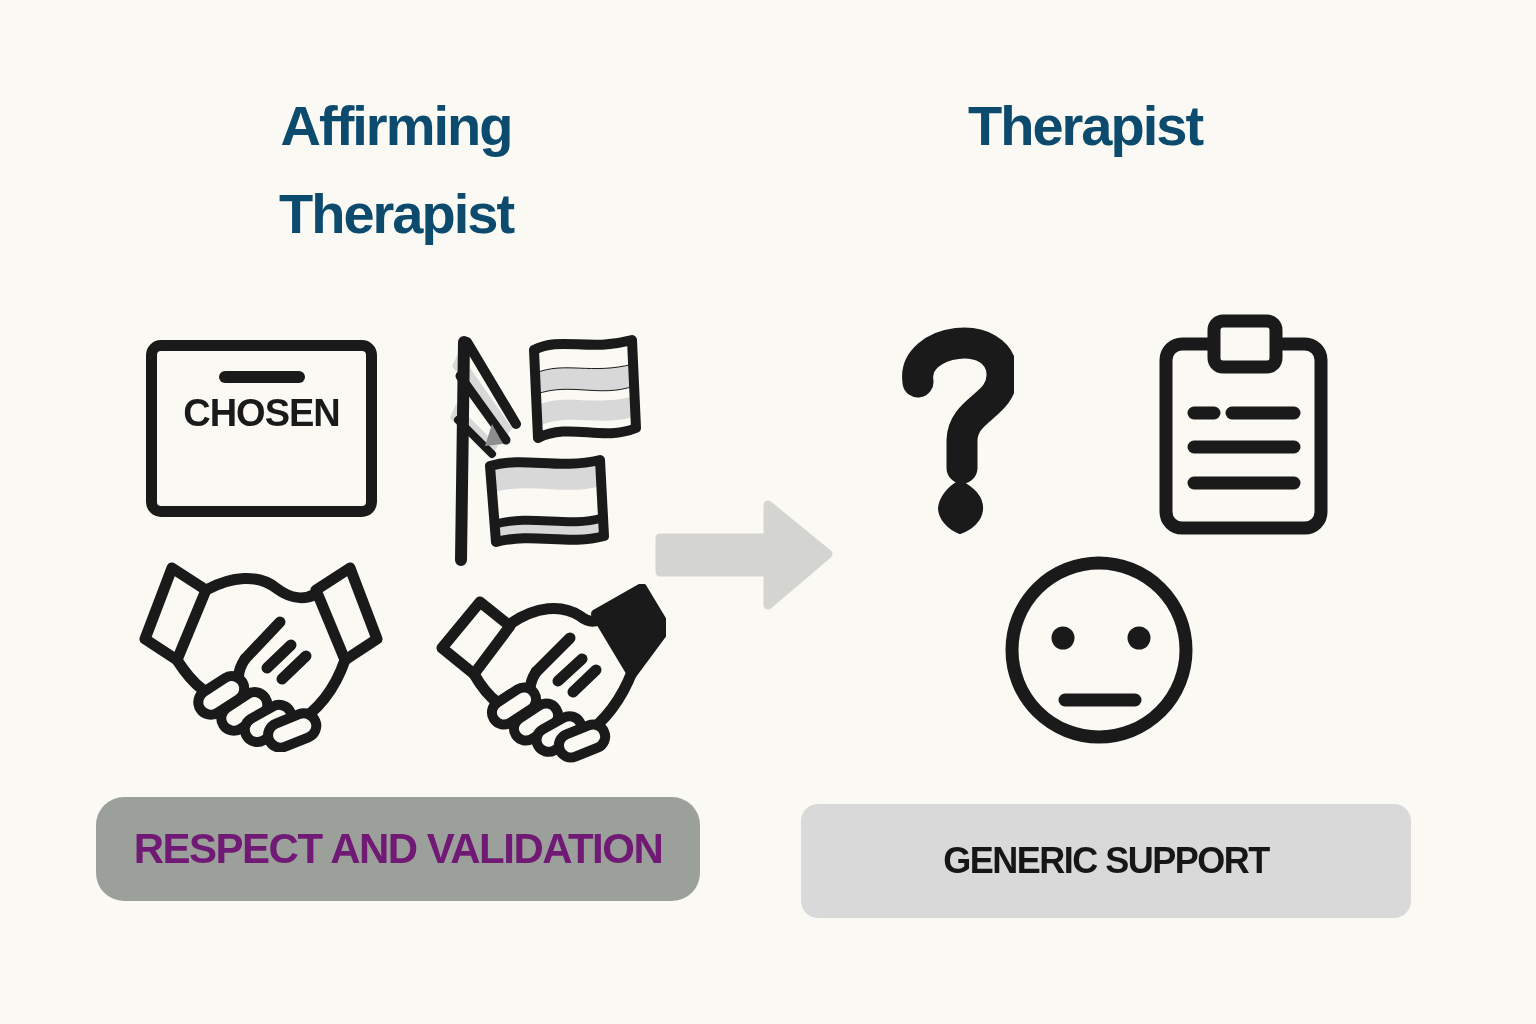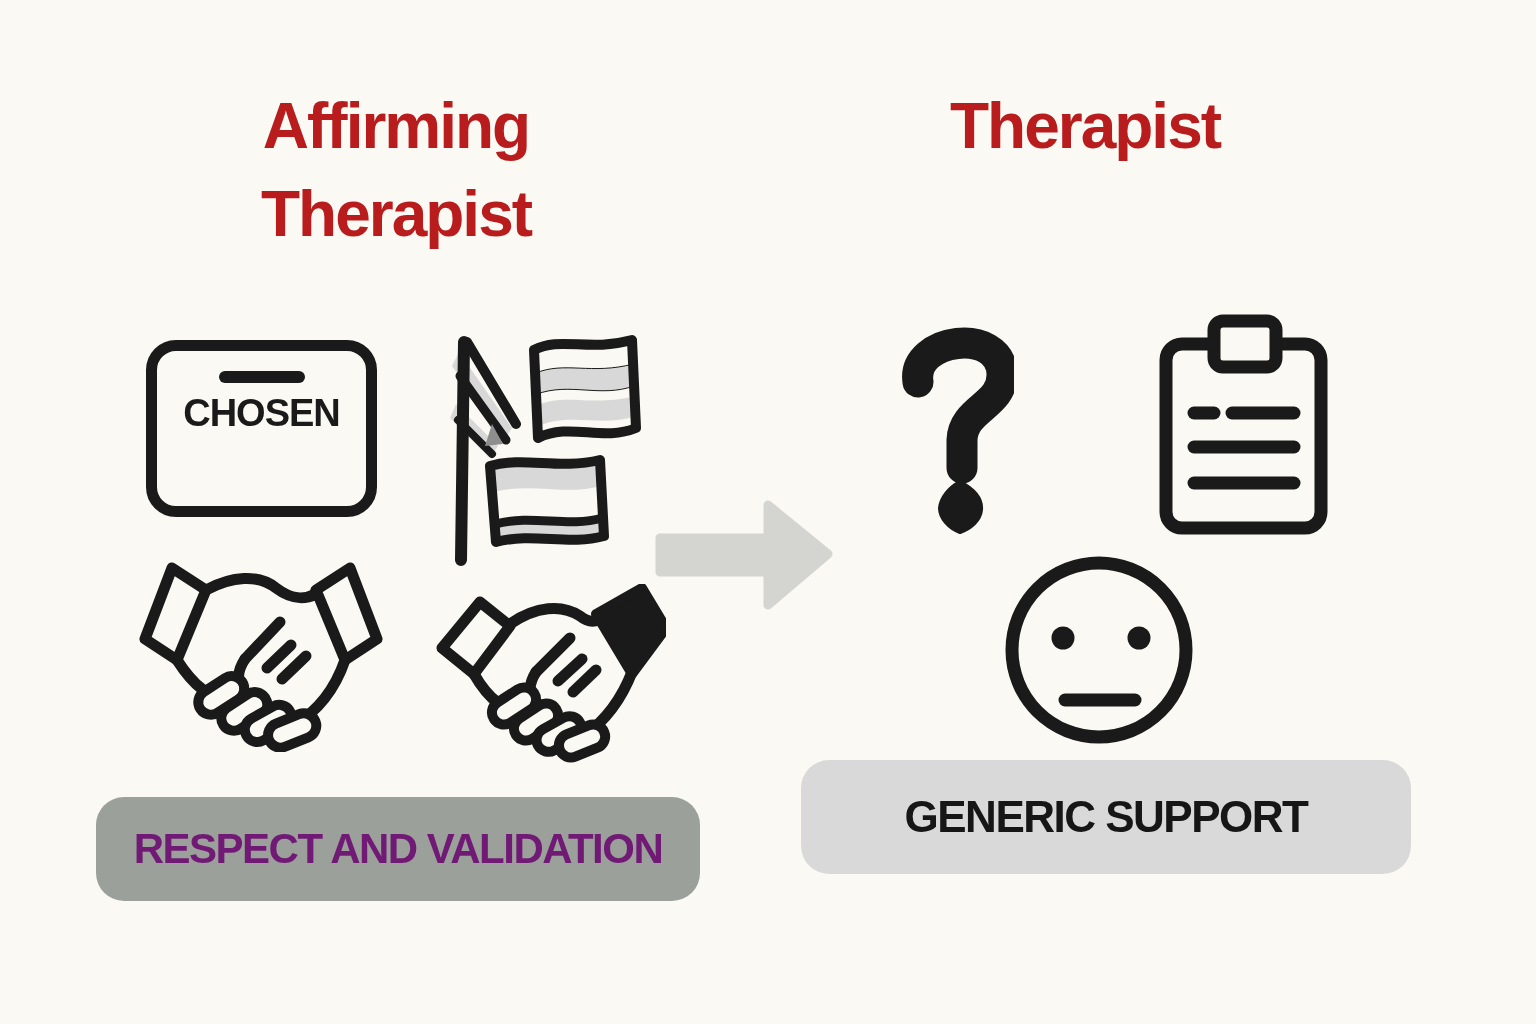--- a/index.html
+++ b/index.html
@@ -9,34 +9,34 @@
     background:#FAF9F3;
     overflow:hidden;
     font-family:"Liberation Sans", sans-serif;
     color:#1A1A1A;
   }
   
   .col-title{
     position:absolute;
     width:560px;
     text-align:center;
-    font-size:64px;
+    font-size:56px;
     font-weight:700;
     line-height:88px;
     letter-spacing:-2px;
-    color:#b91c1c;
+    color:#0c4a6e;
   }
   .col-title.left{left:116px;top:82px;}
   .col-title.right{left:805px;top:82px;}
 
   
   .badge{
     position:absolute;left:146px;top:340px;
     width:209px;height:155px;
-    border:11px solid #1A1A1A;border-radius:30px;
+    border:11px solid #1A1A1A;border-radius:15px;
     background:#FAF9F3;
   }
   .badge-slot{
     width:86px;height:12px;border-radius:7px;
     background:#1A1A1A;margin:20px auto 8px auto;
   }
   .badge-text{
     text-align:center;font-size:38px;font-weight:700;
     line-height:45px;letter-spacing:-1px;color:#1A1A1A;
   }
@@ -64,23 +64,23 @@
     display:flex;align-items:center;justify-content:center;
     font-weight:700;
     border-radius:28px;
   }
   .banner-left{
     left:96px;top:797px;width:604px;height:104px;
     background:#9CA09B;color:#701a75;
     font-size:42px;letter-spacing:-1.5px;
   }
   .banner-right{
-    left:801px;top:760px;width:610px;height:114px;
+    left:801px;top:804px;width:610px;height:114px;
     background:#D9D9D9;color:#161616;
-    font-size:44px;letter-spacing:-1.5px;
+    font-size:36px;letter-spacing:-1.5px;border-radius:17px;
   }
 </style>
 </head>
 <body>
 
 <div class="canvas">
 
   <div class="col-title left">
     <div>Affirming</div>
     <div>Therapist</div>

